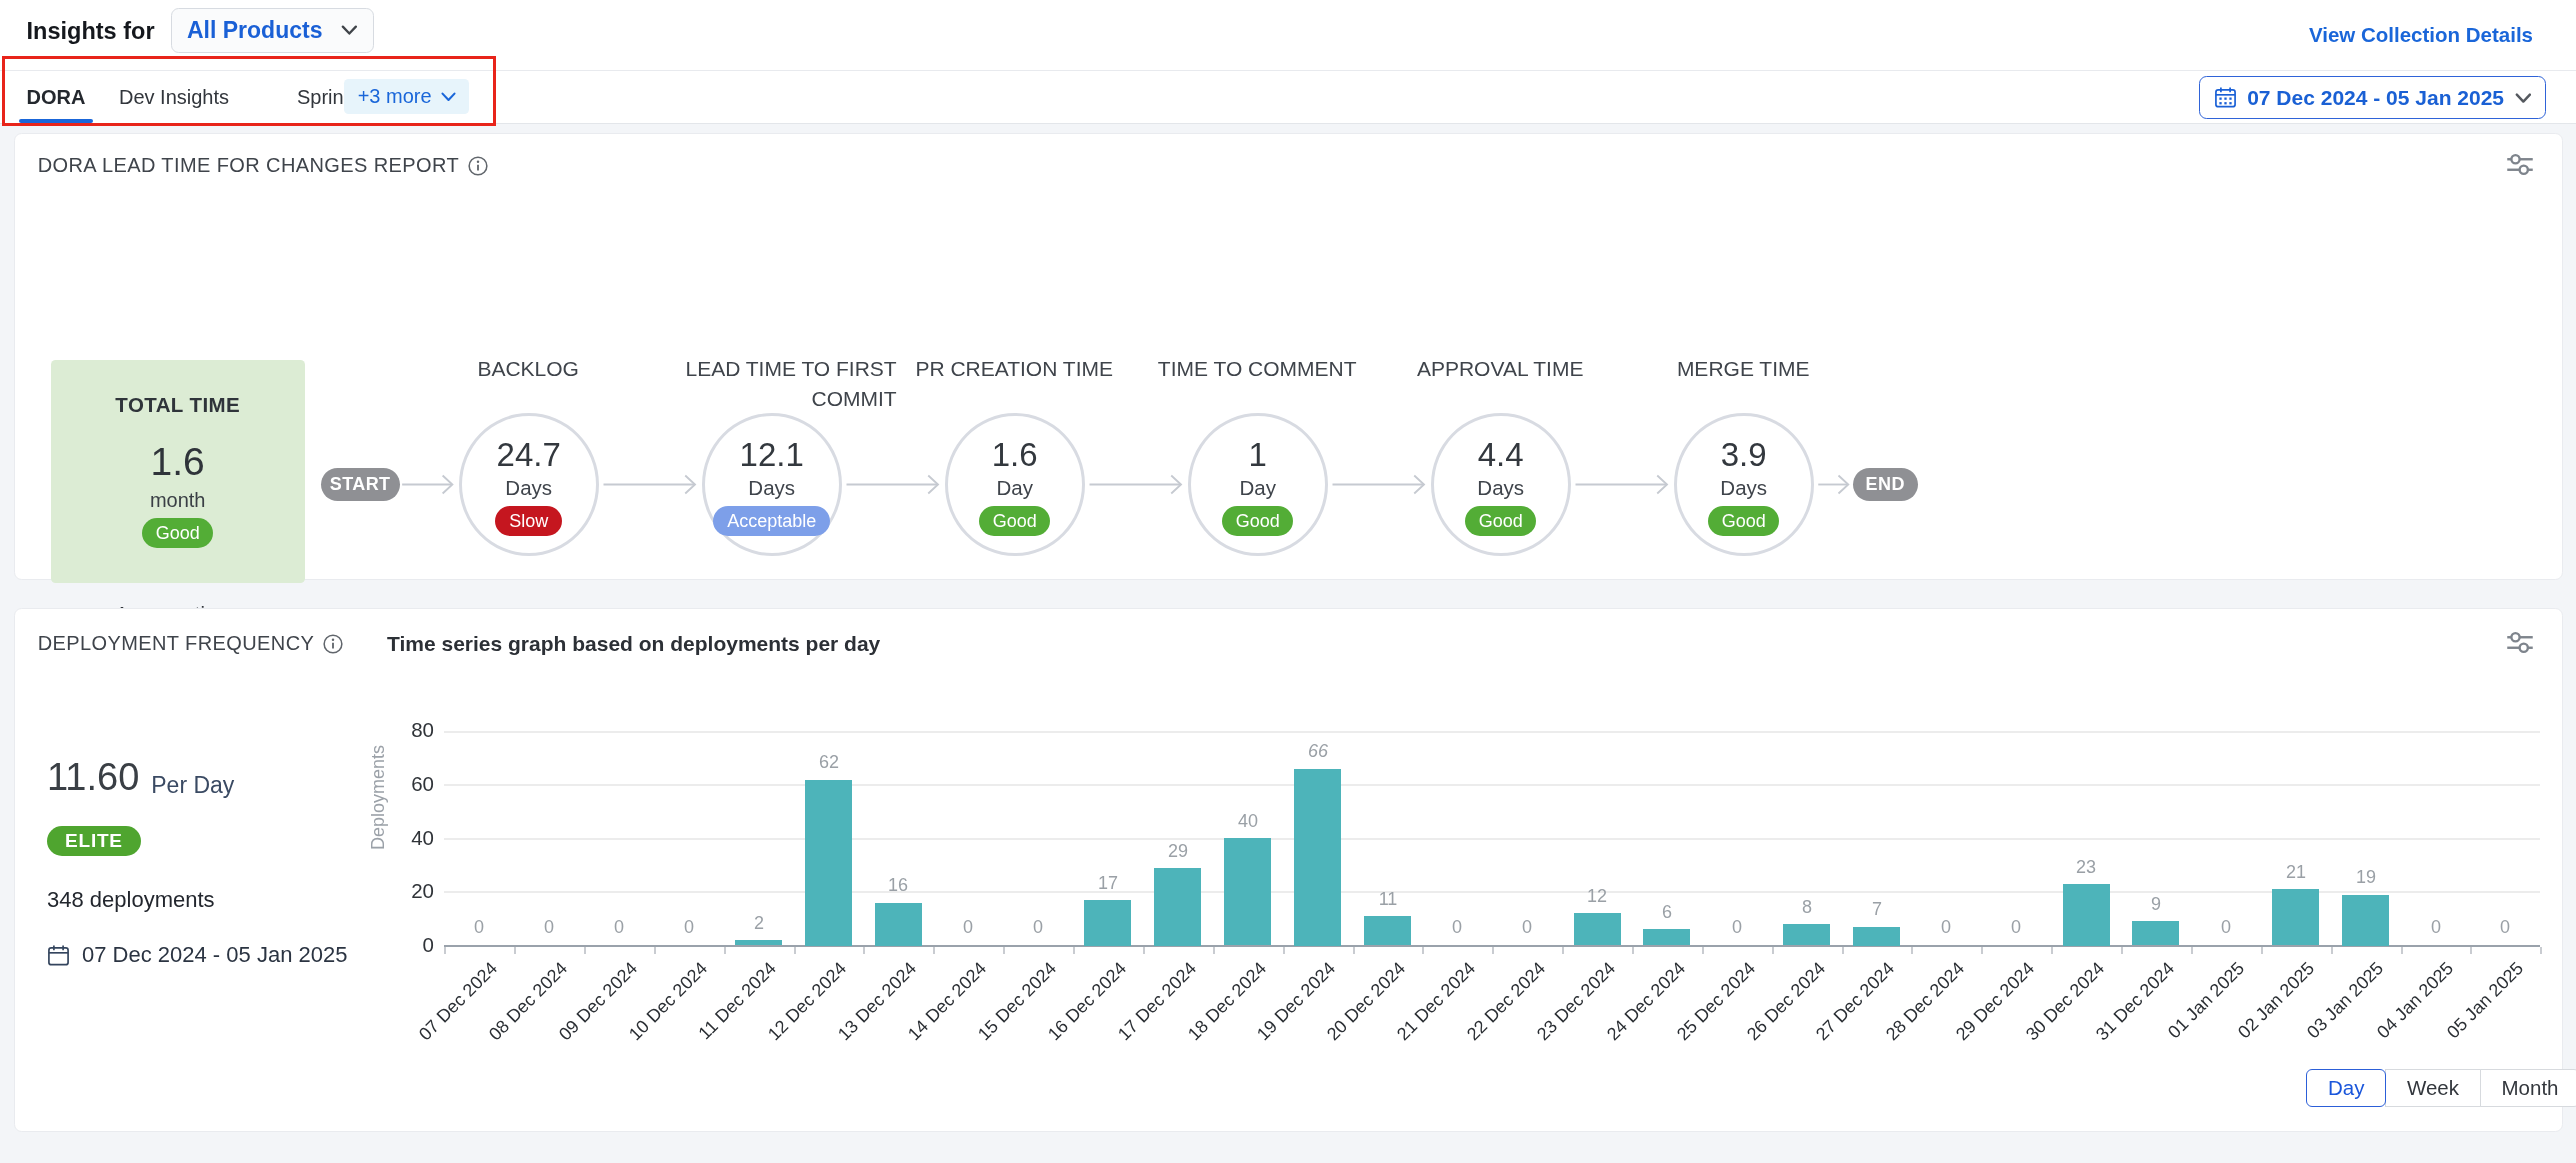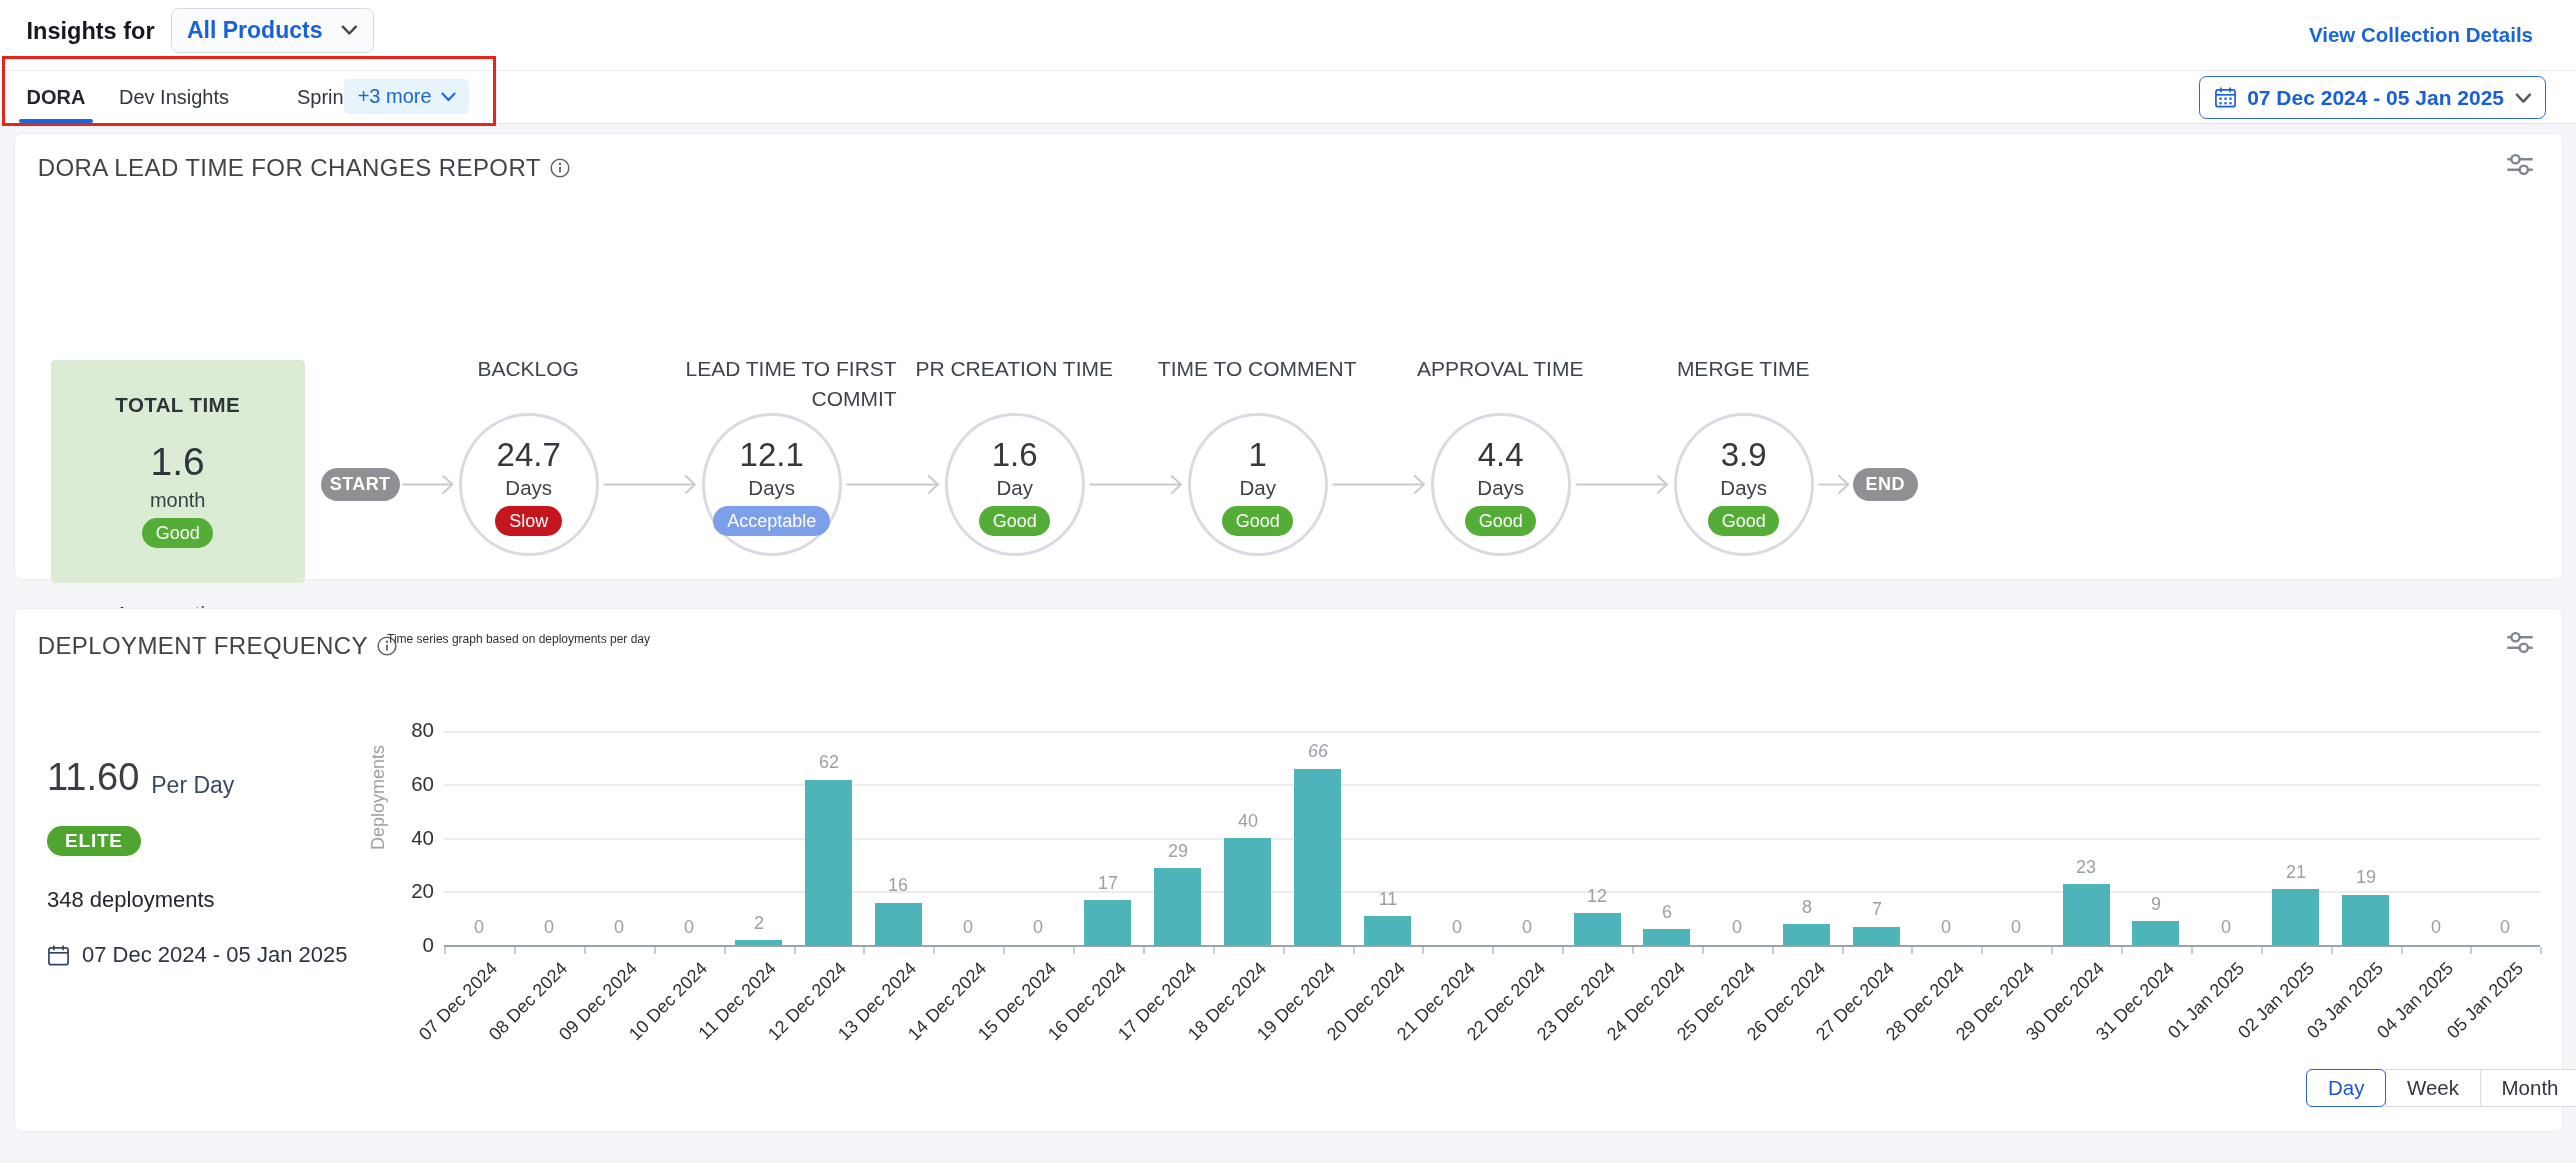--- a/index.html
+++ b/index.html
@@ -26,21 +26,21 @@
   .date-chip .lbl{font-size:21px;font-weight:600;color:#1a60d4;}
 
   
   .red-box{position:absolute;left:1.5px;top:56px;width:488px;height:64px;border:3.8px solid #e8241a;z-index:60;pointer-events:none;}
   .sliver{position:absolute;top:0;height:3.8px;}
 
   
   .card{position:absolute;left:13.7px;width:2549px;background:#fff;border:0.8px solid #e9ebef;border-radius:7.6px;box-sizing:border-box;}
   #card-leadtime{top:133px;height:447px;}
   #card-deploy{top:608px;height:524px;}
-  .card-title{position:absolute;font-size:24px;font-weight:500;letter-spacing:0.4px;color:#3f444b;display:flex;align-items:center;gap:9px;}
+  .card-title{position:absolute;font-size:20px;font-weight:500;letter-spacing:0.4px;color:#3f444b;display:flex;align-items:center;gap:9px;}
   .sliders-icon{position:absolute;right:27px;cursor:pointer;}
 
   
   .info-icon{display:inline-flex;width:20px;height:20px;}
 
   
   .total-card{position:absolute;left:36px;top:226px;width:254px;height:223px;background:#dcecd4;border-radius:4.6px;
     display:flex;flex-direction:column;align-items:center;}
   .total-card .t{margin-top:33px;font-size:20.5px;font-weight:bold;color:#2f343a;letter-spacing:0.4px;}
   .total-card .v{margin-top:23px;font-size:39px;color:#2f343a;}
@@ -59,21 +59,21 @@
 
   .show-row{position:absolute;left:36px;top:457px;display:flex;align-items:center;gap:20px;cursor:pointer;}
   .show-row .k{font-size:16px;color:#1e3a5f;margin-top:28px;}
   .show-row .v{font-size:20px;color:#2f343a;}
   .legend{position:absolute;left:36px;top:504px;display:flex;align-items:center;gap:30px;}
   .legend-item{display:flex;align-items:center;gap:10px;}
   .legend-item .sq{width:20px;height:20px;border-radius:5.3px;}
   .legend-item .lb{font-size:21px;color:#24282e;}
 
   
-  .chart-title{position:absolute;left:387px;top:632px;font-size:12px;font-weight:normal;color:#2c3036;}
+  .chart-title{position:absolute;left:387px;top:632px;font-size:21px;font-weight:bold;color:#2c3036;}
   .rate-row{position:absolute;left:47px;top:756px;display:flex;align-items:flex-end;gap:12px;}
   .rate-row .v{font-size:38px;color:#3a3f45;}
   .rate-row .u{font-size:23px;color:#3a4a63;}
   .tier-pill{position:absolute;left:47px;top:826px;padding:3.8px 18px;background:#4fa52f;color:#fff;
     font-size:19px;font-weight:bold;letter-spacing:0.8px;border-radius:759px;}
   .total-deploys{position:absolute;left:47px;top:887px;font-size:22px;color:#23272e;}
   .date-row{position:absolute;left:47px;top:942px;display:flex;align-items:center;gap:12px;}
   .date-row .lb{font-size:22px;color:#2b3442;}
 
   .y-axis-title{position:absolute;left:287px;top:787px;width:182px;text-align:center;font-size:18px;color:#9ba1a8;

